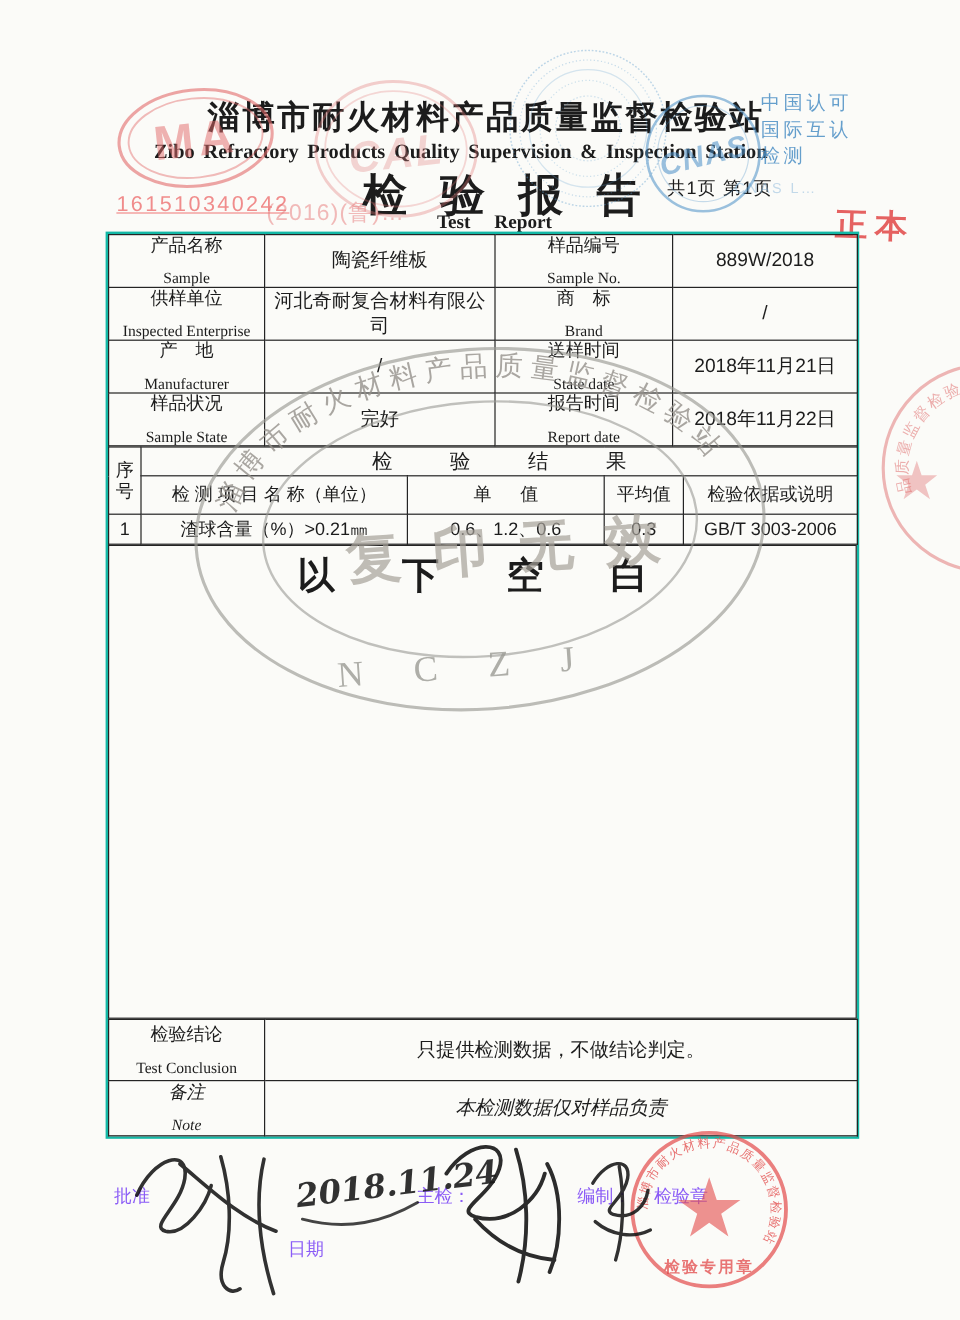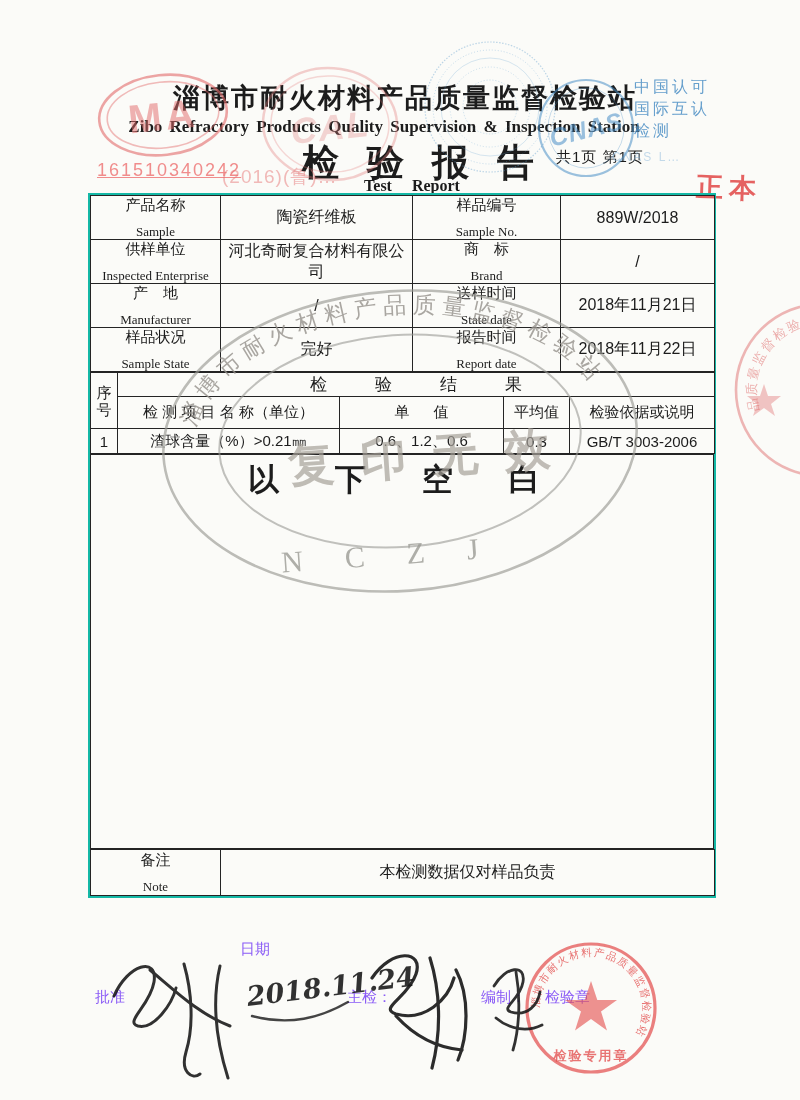--- a/index.html
+++ b/index.html
@@ -31,21 +31,21 @@
   .info-row{height:33px;}
   .res-head1{height:23px;font-size:17px;font-weight:400;letter-spacing:48px;padding-left:48px;}
   .res-head2{height:32px;font-size:15px;}
   .res-row{height:25px;font-size:15px;}
   .sp-wide{letter-spacing:24px;padding-left:24px;}
   .seq-cell{font-size:15px;line-height:17px;}
   .blank-section{height:393px;border:1.4px solid #242424;position:relative;}
   .blank-note{position:absolute;top:4px;left:0;width:100%;text-align:center;font-size:31px;font-weight:700;
               letter-spacing:56px;padding-left:40px;box-sizing:border-box;}
   .concl-lab{height:51px;}
-  .note-lab{height:46px;}
+  .note-lab{height:46px;font-style:italic;}
   .concl-text{font-size:16px;}
   
   .foot-lab{font-size:15px;color:#8b5cf6;}
   
   .stamp{pointer-events:none;}
   .gray-stamp{left:153px;top:278px;transform:rotate(-4deg);}
   .ma-stamp{left:88px;top:68px;}
   .cal-stamp{left:258px;top:62px;}
   .guilloche{left:408px;top:40px;}
   .cnas-stamp{left:532px;top:76px;}
@@ -167,33 +167,40 @@
   <div class="blank-section">
     <div class="blank-note">以下空白</div>
   </div>
 
   <table>
     <colgroup>
         <col style="width:130px">
         <col style="width:494px">
       </colgroup>
     <tbody>
+        <tr class="concl-lab">
+      <td>
+            <div class="lab-cn">检验结论</div>
+            <div class="lab-en">Test Conclusion</div>
+          </td>
+      <td class="concl-text">只提供检测数据，不做结论判定。</td>
+    </tr>
     <tr class="note-lab">
       <td>
             <div class="lab-cn">备注</div>
             <div class="lab-en">Note</div>
           </td>
       <td class="concl-text">本检测数据仅对样品负责</td>
     </tr>
   </tbody>
     </table>
 </div>
 
 <div class="abs foot-lab" style="left:95px;top:988px;">批准</div>
-<div class="abs foot-lab" style="left:240px;top:940px;">日期</div>
+<div class="abs foot-lab" style="left:240px;top:1032px;">日期</div>
 <div class="abs foot-lab" style="left:347px;top:988px;">主检：</div>
 <div class="abs foot-lab" style="left:481px;top:988px;">编制：</div>
 <div class="abs foot-lab" style="left:545px;top:988px;">检验章</div>
 
 <svg class="abs stamp gray-stamp" width="494" height="326" viewBox="0 0 494 326">
   <ellipse cx="247" cy="163" rx="237" ry="150" fill="none" stroke="#9a9a94" stroke-width="2.6" opacity="0.65"></ellipse>
   <ellipse cx="247" cy="163" rx="181" ry="106" fill="none" stroke="#9a9a94" stroke-width="2" opacity="0.6"></ellipse>
   <path id="grayArc" d="M39,163 A208,128 0 0 1 455,163" fill="none"></path>
   <text font-size="23" letter-spacing="6" fill="#95918b" opacity="0.8" font-family="Liberation Sans, sans-serif">
     <textPath href="#grayArc" startOffset="28">淄博市耐火材料产品质量监督检验站</textPath>

